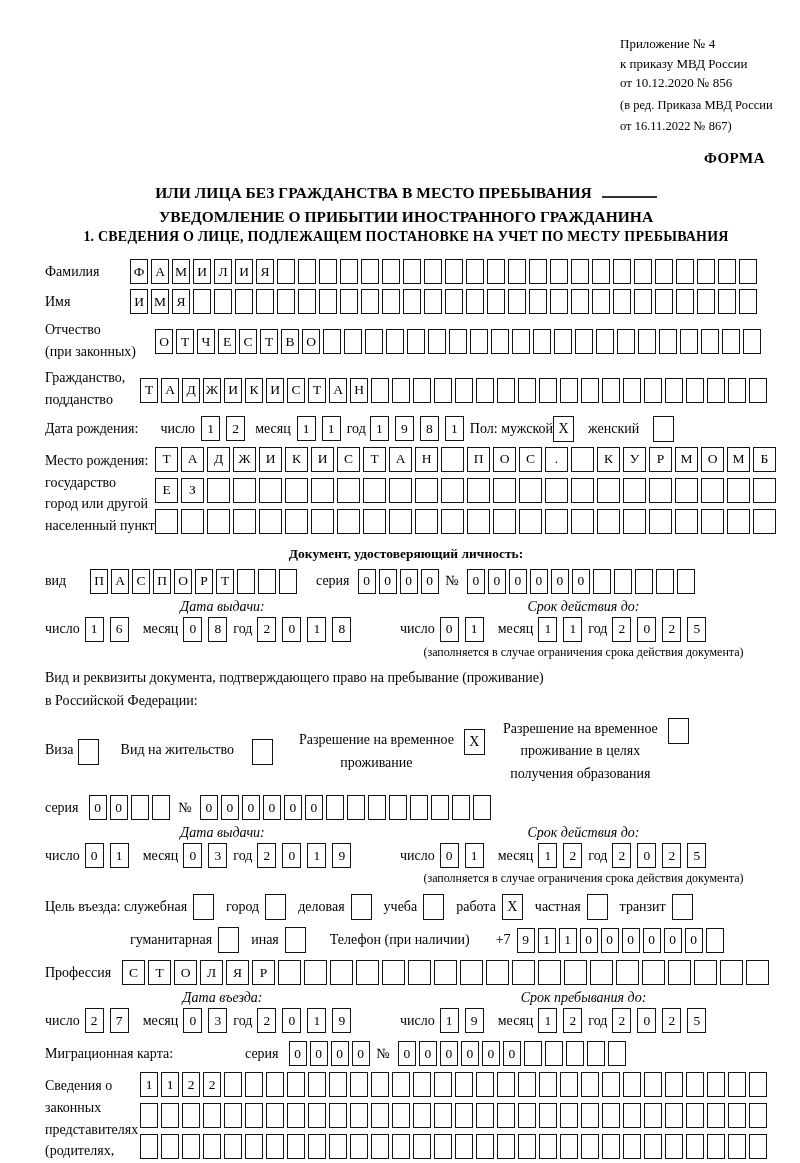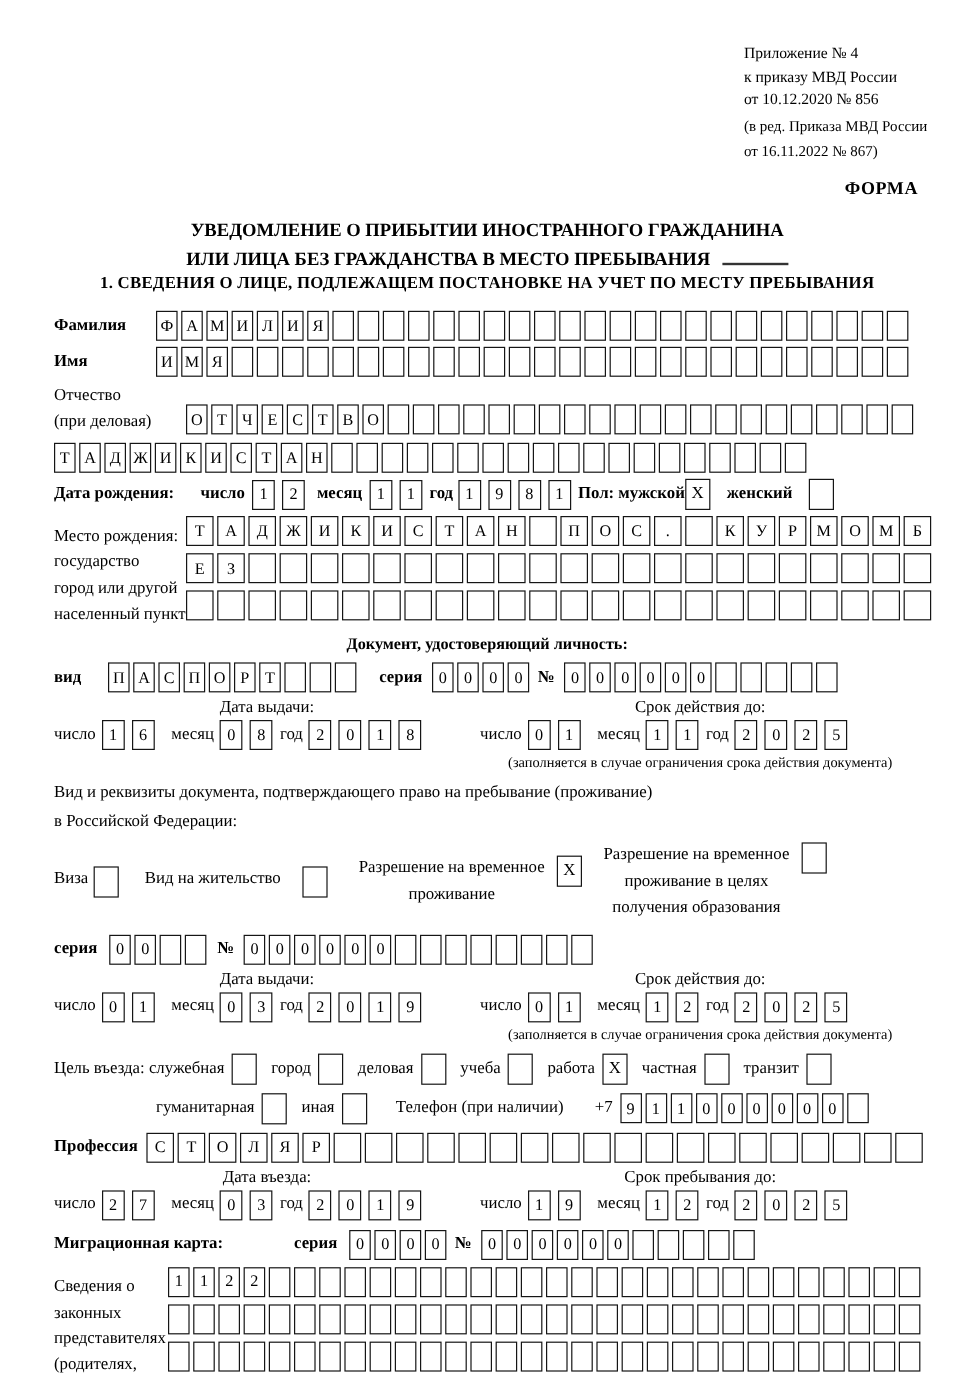--- a/index.html
+++ b/index.html
@@ -10,22 +10,22 @@
     padding:34px 33px 0 45px; overflow:hidden;
   }
   .hdr-right { margin-left:575px; width:200px; font-size:13px; line-height:1.5; }
   .hdr-right .ed { margin-top:3px; font-size:12.5px; }
   .forma { text-align:right; font-weight:bold; font-size:15px; margin-top:14px; padding-right:2px; letter-spacing:.5px; }
   .title { text-align:center; font-weight:bold; font-size:15.5px; line-height:1.55; margin-top:14px; }
   .blank-line { display:inline-block; width:55px; border-bottom:2px solid #333; height:14px; margin-left:10px; }
   .sec-head { text-align:center; font-weight:bold; font-size:14px; margin-bottom:14px; letter-spacing:.2px; }
 
   .row { display:flex; align-items:center; margin-bottom:5px; }
-  .row.top { align-items:flex-end; }
-  .lbl { font-size:14px; flex-shrink:0;font-weight:bold; }
+  .row.top { align-items:center; }
+  .lbl { font-size:14px; flex-shrink:0; }
   .lbl2 { font-size:14px; line-height:1.55; flex-shrink:0; }
 
   .cells { display:flex; }
   .cell {
     width:18px; height:25px; border:1.6px solid #151515; margin-right:3px;
     display:inline-flex; align-items:center; justify-content:center;
     font-size:13.5px; flex-shrink:0; background:#fff;
   }
   .wide .cell { width:23px; }
   .datec .cell { width:19px; margin-right:6px; }
@@ -35,21 +35,21 @@
   }
 
   .w85 { width:85px; } .w95 { width:95px; } .w110 { width:110px; } .w77 { width:77px; }
   .mt2 { margin-top:2px; }
 
   .doc-head { text-align:center; font-weight:bold; font-size:13.5px; margin:6px 0 7px 0; }
 
   .dates-block { display:flex; margin-top:4px; }
   .dates-left { width:355px; }
   .dates-right { flex:1; }
-  .dates-heading { text-align:center; font-size:14px; margin-bottom:2px; }
+  .dates-heading { text-align:center; font-size:14px; margin-bottom:2px;font-style:italic; }
   .dates-row { display:flex; align-items:center; }
   .dates-row .dl { font-size:14px; margin-right:5px; }
   .dates-note { font-size:12px; text-align:center; margin-top:3px; }
 
   .res-opts { display:flex; align-items:center; margin-top:6px; margin-bottom:10px; }
   .opt { display:flex; align-items:flex-start; }
   .opt-label { font-size:14px; text-align:center; line-height:1.6; }
   .opt .cb { margin-left:10px; }
 
   .purpose-row { display:flex; align-items:center; margin-bottom:7px; }
@@ -65,22 +65,22 @@
   <div>Приложение № 4</div>
   <div>к приказу МВД России</div>
   <div>от 10.12.2020 № 856</div>
   <div class="ed">(в ред. Приказа МВД России</div>
   <div class="ed">от 16.11.2022 № 867)</div>
 </div>
 
 <div class="forma">ФОРМА</div>
 
 <div class="title">
+  <div><span>ИЛИ ЛИЦА БЕЗ ГРАЖДАНСТВА В МЕСТО ПРЕБЫВАНИЯ</span><span class="blank-line"></span></div>
   <div>УВЕДОМЛЕНИЕ О ПРИБЫТИИ ИНОСТРАННОГО ГРАЖДАНИНА</div>
-  <div><span>ИЛИ ЛИЦА БЕЗ ГРАЖДАНСТВА В МЕСТО ПРЕБЫВАНИЯ</span><span class="blank-line"></span></div>
 </div>
 
 <div class="sec-head">1. СВЕДЕНИЯ О ЛИЦЕ, ПОДЛЕЖАЩЕМ ПОСТАНОВКЕ НА УЧЕТ ПО МЕСТУ ПРЕБЫВАНИЯ</div>
 
 <div class="row">
   <span class="lbl w85">Фамилия</span>
   <span class="cells">
       <span class="cell">Ф</span>
       <span class="cell">А</span>
       <span class="cell">М</span>
@@ -146,21 +146,21 @@
       <span class="cell"></span>
       <span class="cell"></span>
       <span class="cell"></span>
       <span class="cell"></span>
     </span>
 </div>
 
 <div class="row top">
   <span class="lbl2 w110">
     <span style="display:block">Отчество</span>
-    <span style="display:block">(при деловая)</span>
+    <span style="display:block">(при законных)</span>
   </span>
   <span class="cells mt2">
       <span class="cell">О</span>
       <span class="cell">Т</span>
       <span class="cell">Ч</span>
       <span class="cell">Е</span>
       <span class="cell">С</span>
       <span class="cell">Т</span>
       <span class="cell">В</span>
       <span class="cell">О</span>
@@ -182,20 +182,24 @@
       <span class="cell"></span>
       <span class="cell"></span>
       <span class="cell"></span>
       <span class="cell"></span>
       <span class="cell"></span>
       <span class="cell"></span>
     </span>
 </div>
 
 <div class="row top">
+  <span class="lbl2 w95">
+    <span style="display:block">Гражданство,</span>
+    <span style="display:block">подданство</span>
+  </span>
   <span class="cells mt2">
       <span class="cell">Т</span>
       <span class="cell">А</span>
       <span class="cell">Д</span>
       <span class="cell">Ж</span>
       <span class="cell">И</span>
       <span class="cell">К</span>
       <span class="cell">И</span>
       <span class="cell">С</span>
       <span class="cell">Т</span>

